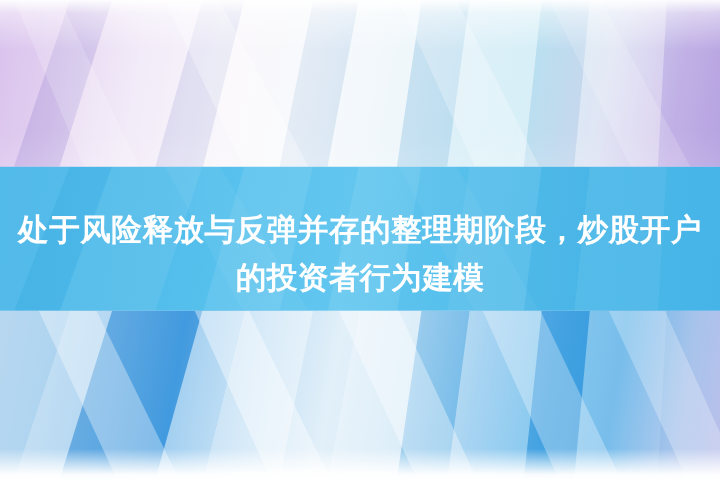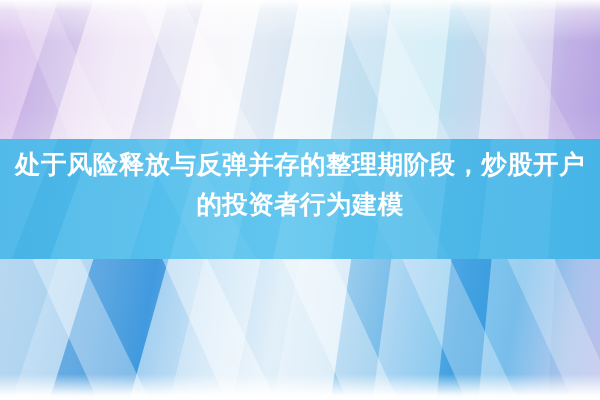--- a/index.html
+++ b/index.html
@@ -99,21 +99,21 @@
     position:absolute;
     left:0; top:0;
     width:600px; height:100%;
     pointer-events:none;
   }
   .chev svg { display:block; width:600px; height:100%; }
 
   
   .title-wrap {
     position:absolute;
-    left:0; top:125px;
+    left:0; top:152px;
     width:600px; height:120px;
     display:flex;
     align-items:center;
     justify-content:center;
     padding:0 8px;
   }
   .title {
     width:100%;
     text-align:center;
     color:#ffffff;

